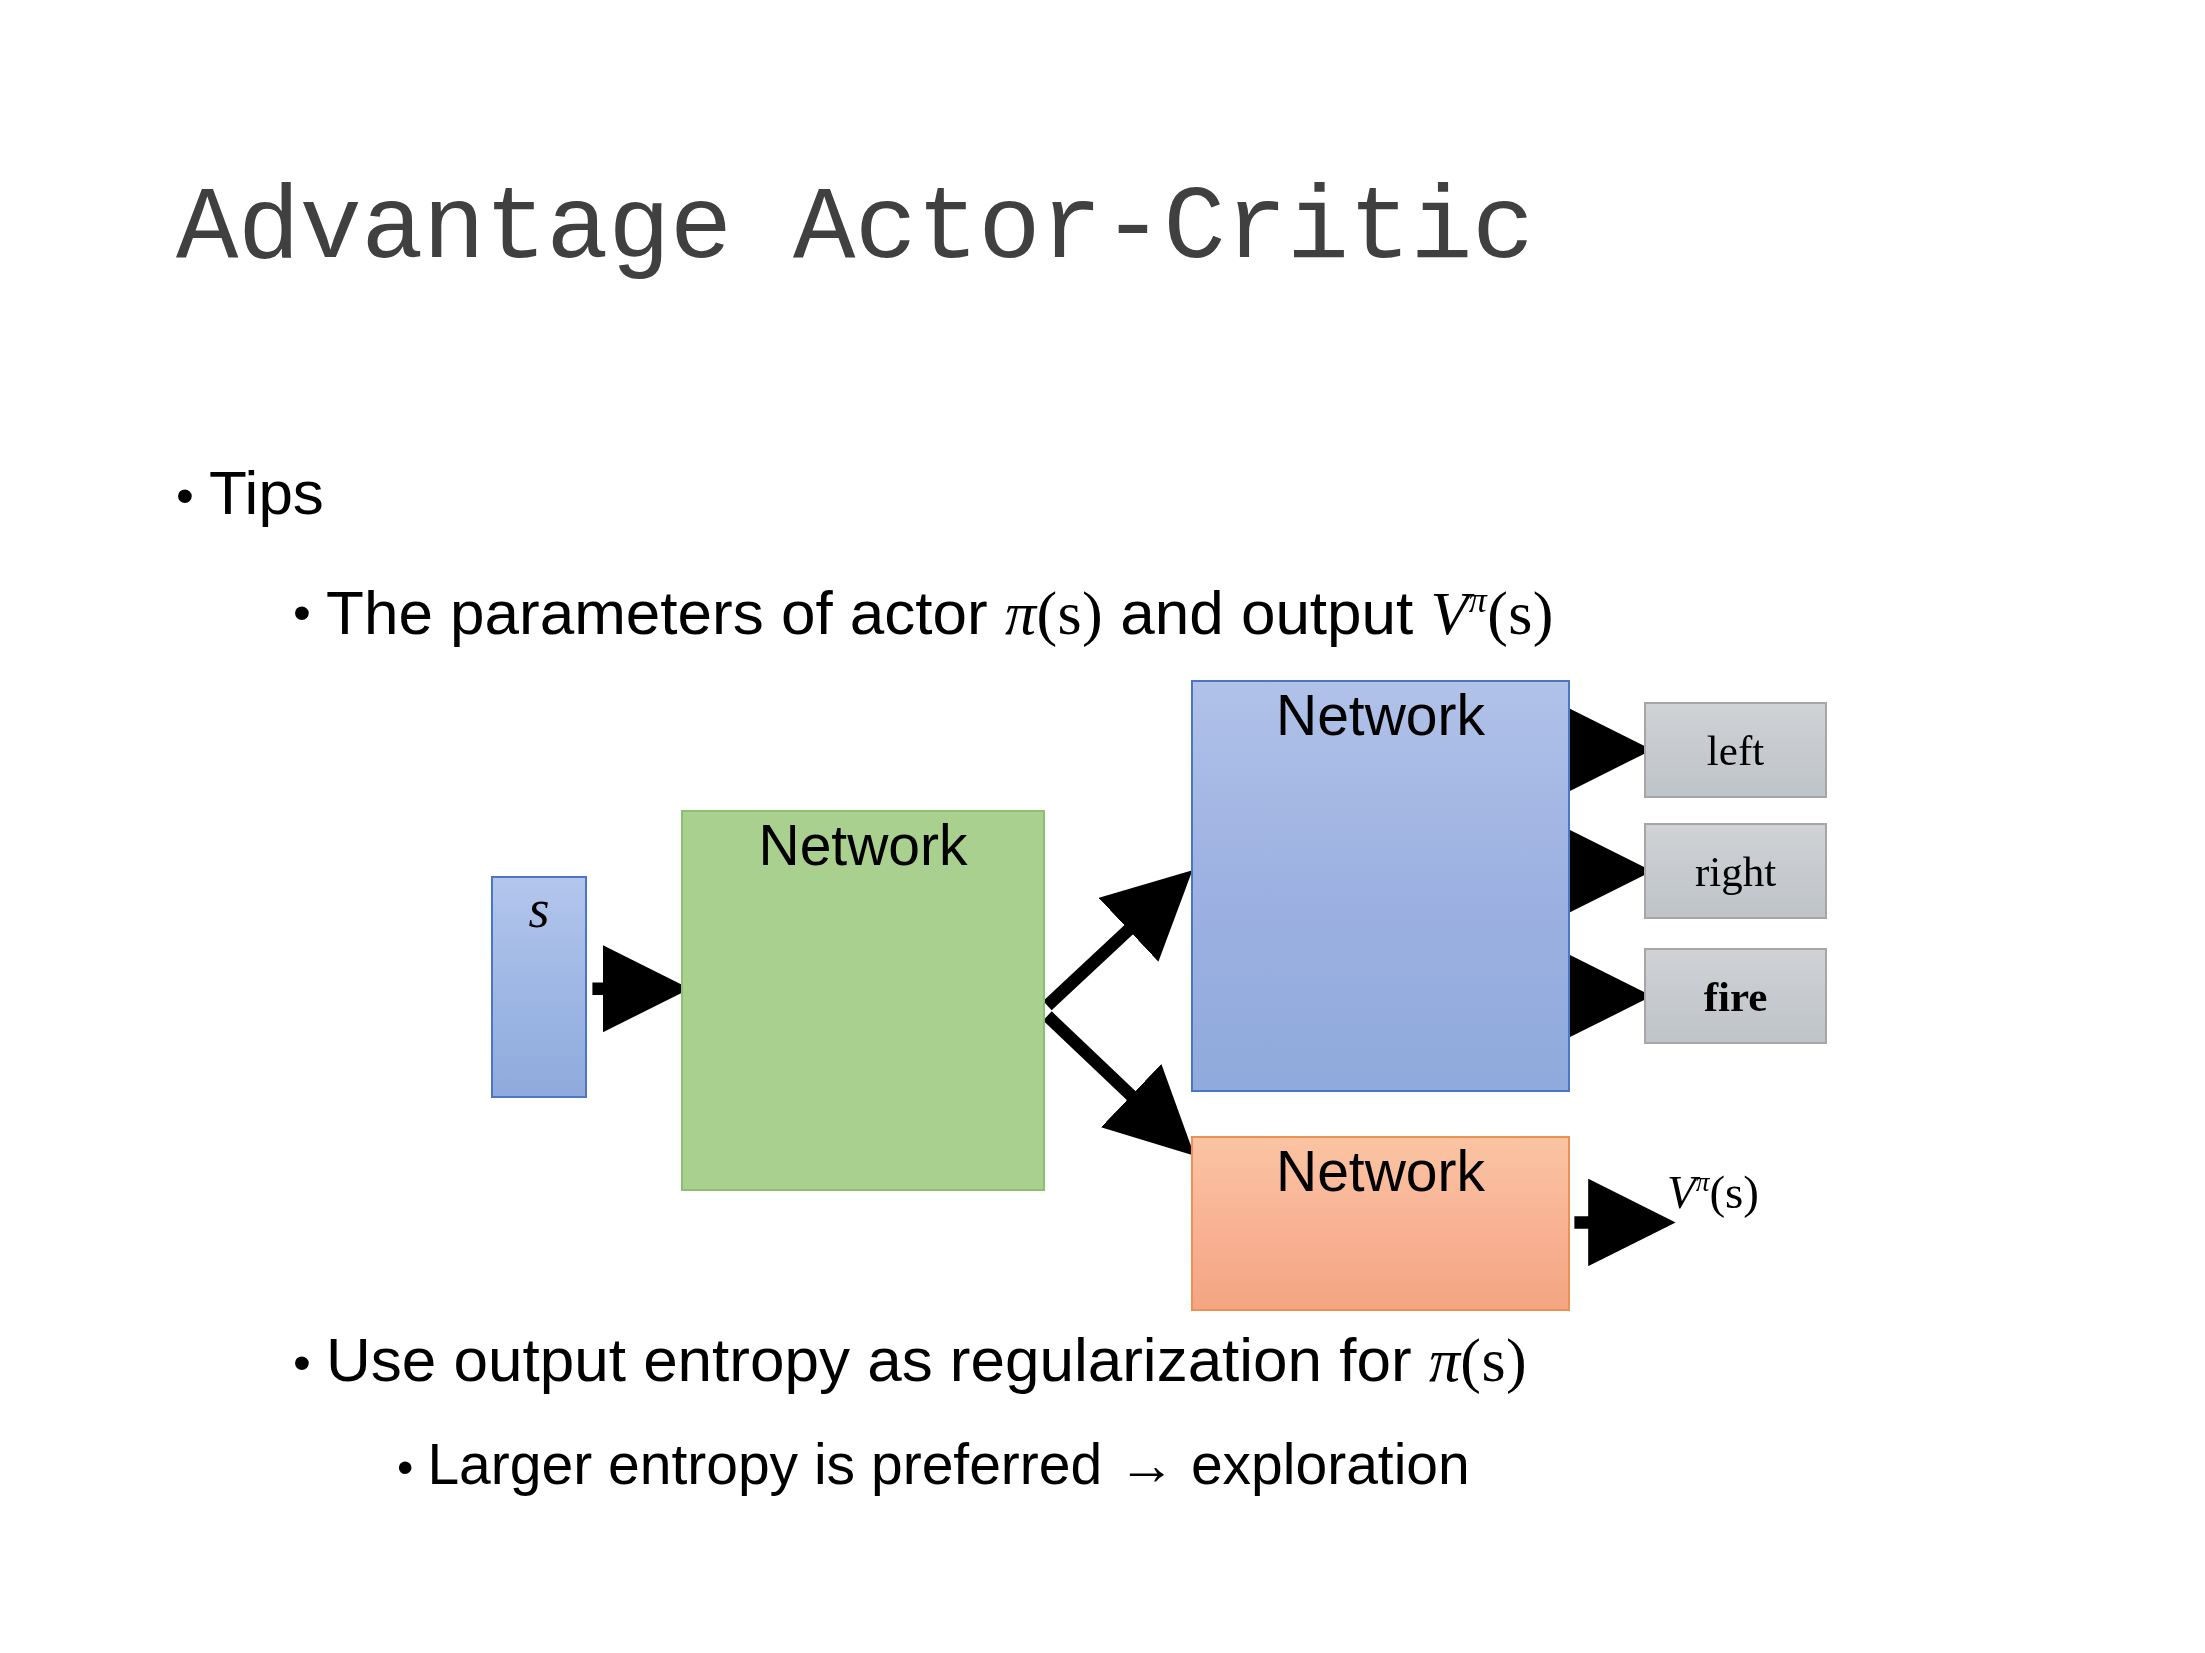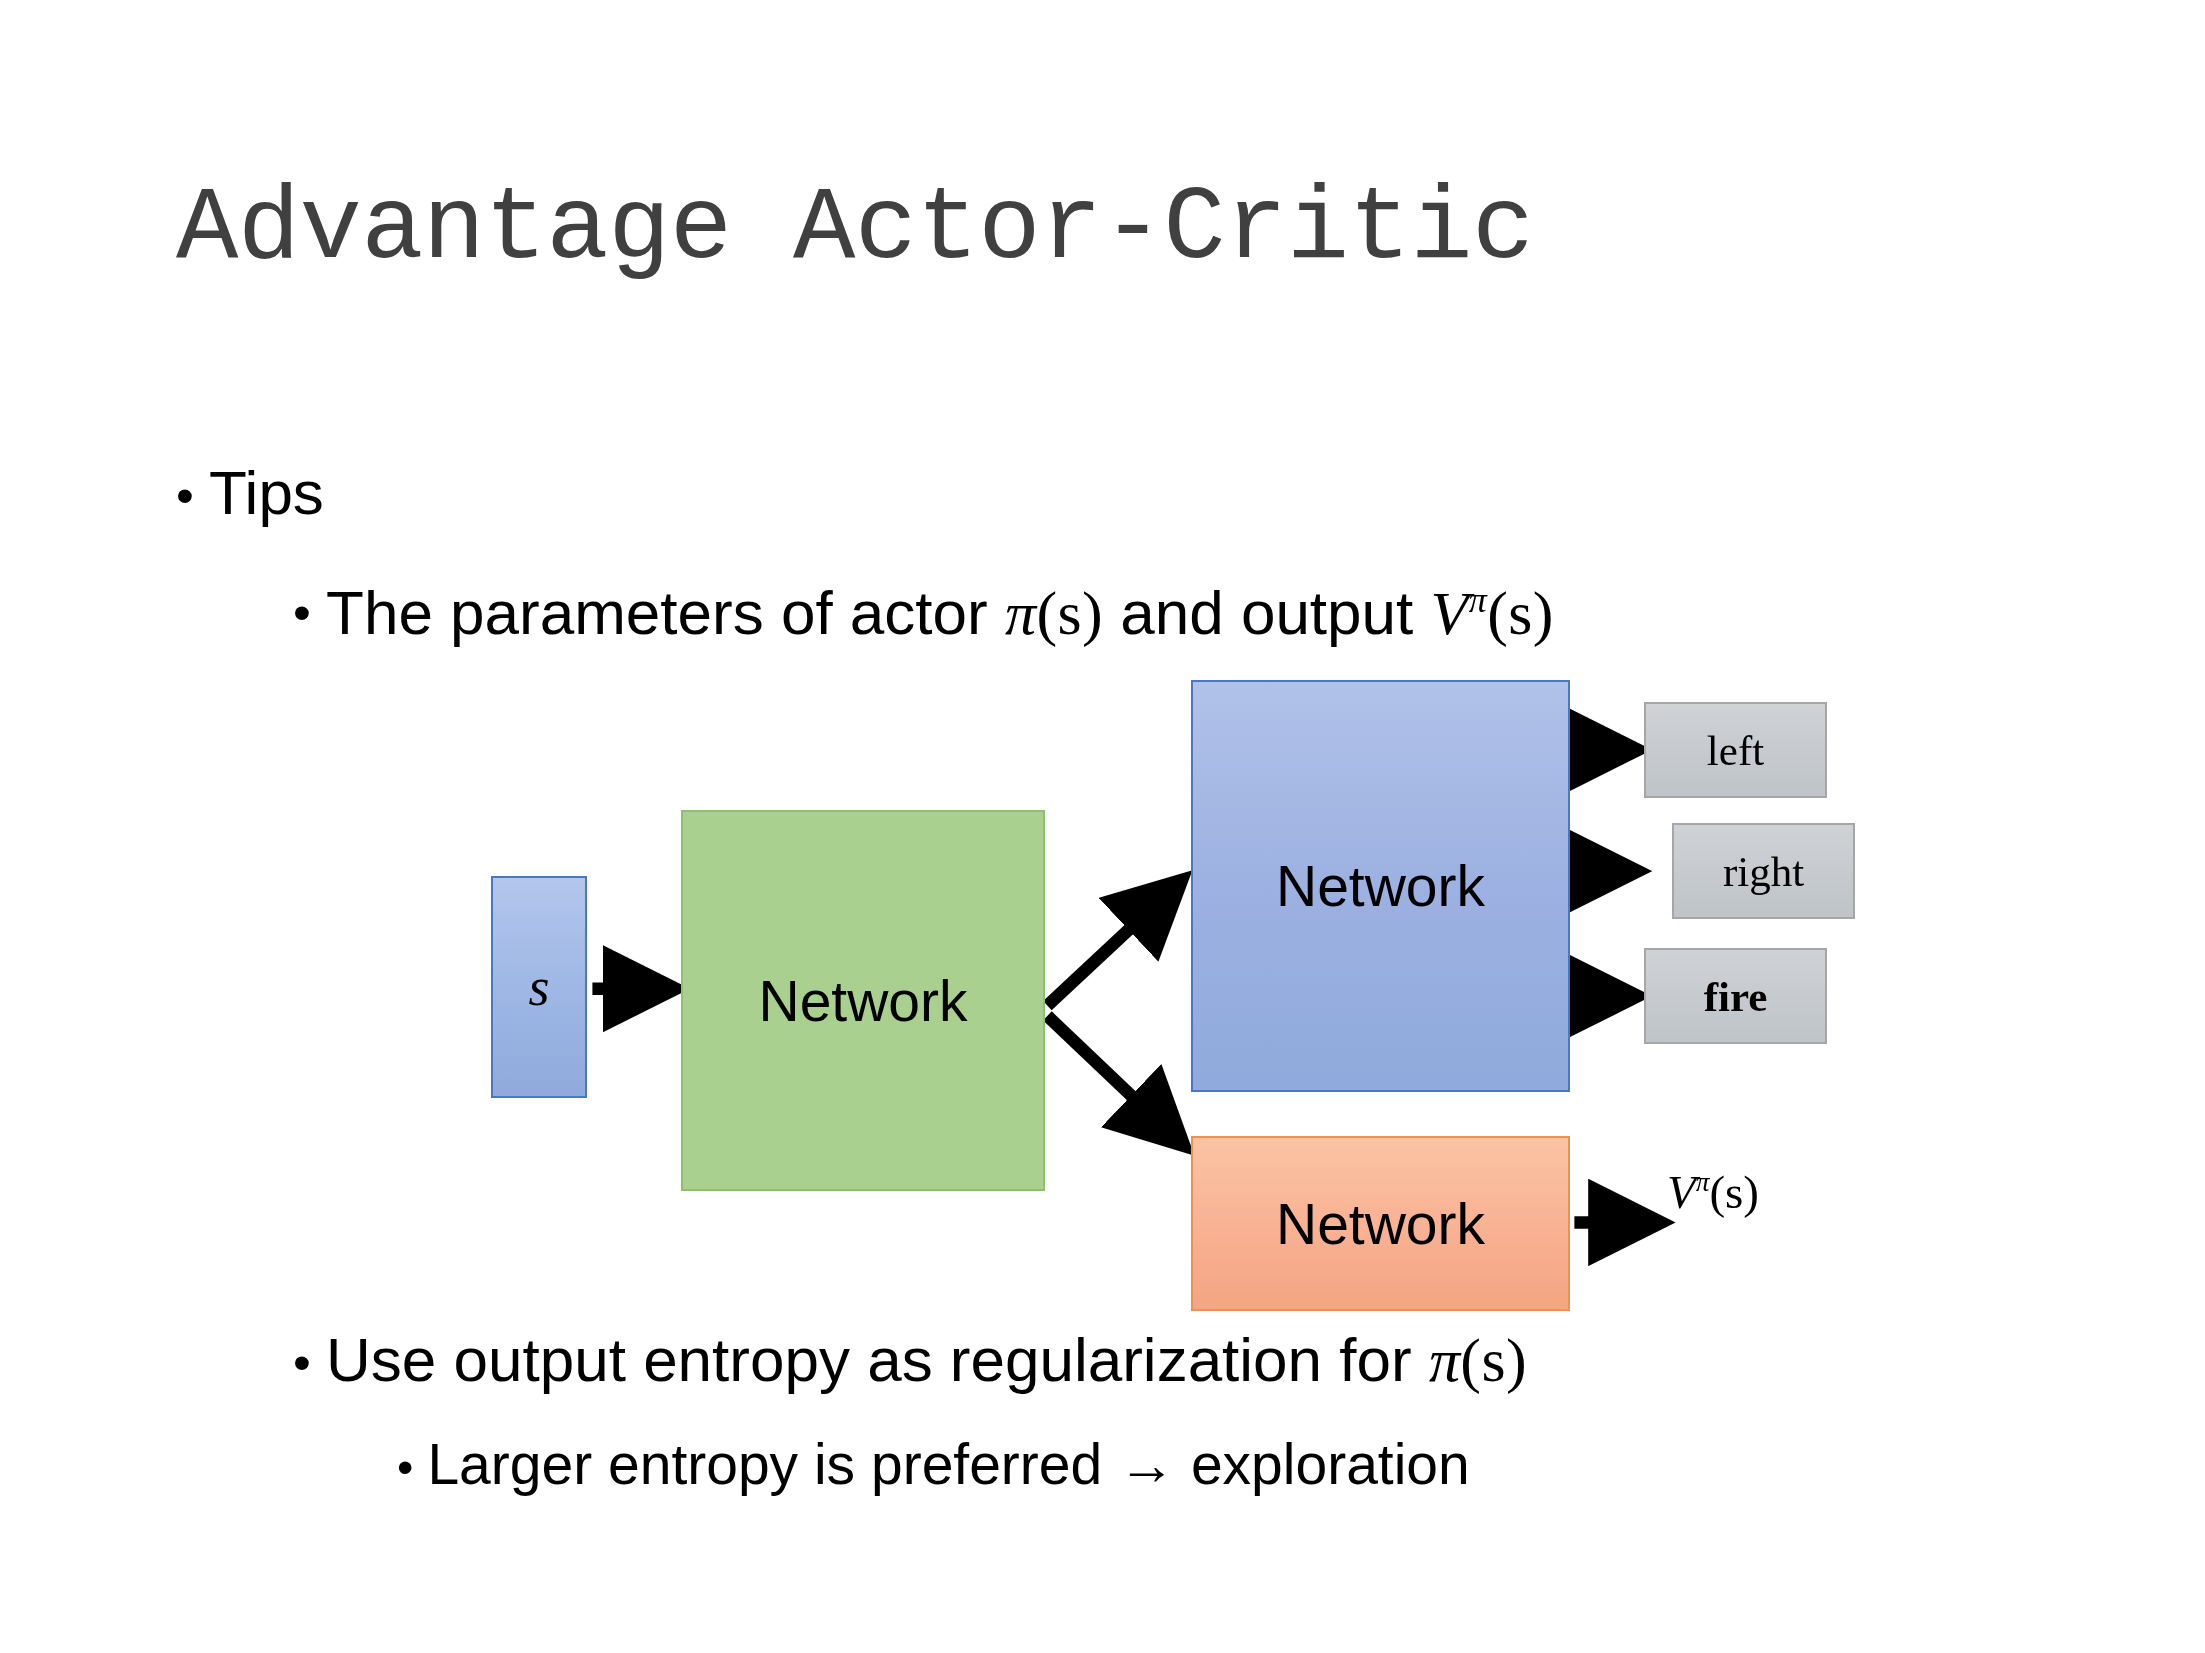--- a/index.html
+++ b/index.html
@@ -102,21 +102,21 @@
     width: 2205px;
     height: 1654px;
     pointer-events: none;
   }
   #diagram .node { pointer-events: auto; }
 
   .node {
     position: absolute;
     box-sizing: border-box;
     display: flex;
-    align-items: center;
+    align-items: flex-start;
     justify-content: center;
   }
 
   #node-s {
     left: 491px;
     top: 876px;
     width: 96px;
     height: 222px;
     background: linear-gradient(180deg, #b3c6ec 0%, #9db6e4 55%, #8faadc 100%);
     border: 2.2px solid #4a76c4;
@@ -177,21 +177,21 @@
     background: linear-gradient(180deg, #cfd3d6 0%, #c6cace 55%, #bfc4c8 100%);
     border: 2.2px solid #a6a6a6;
     display: flex;
     align-items: center;
     justify-content: center;
     font-family: "Liberation Serif", serif;
     font-size: 43px;
     color: #000;
   }
   #out-left  { top: 702px; }
-  #out-right { top: 823px; margin-left: 28px; }
+  #out-right { top: 823px; }
   #out-fire  { top: 948px; font-weight: bold; }
 
   #critic-out {
     position: absolute;
     left: 1667px;
     top: 1165px;
     font-family: "Liberation Serif", serif;
     font-style: italic;
     font-size: 47px;
     color: #000;

